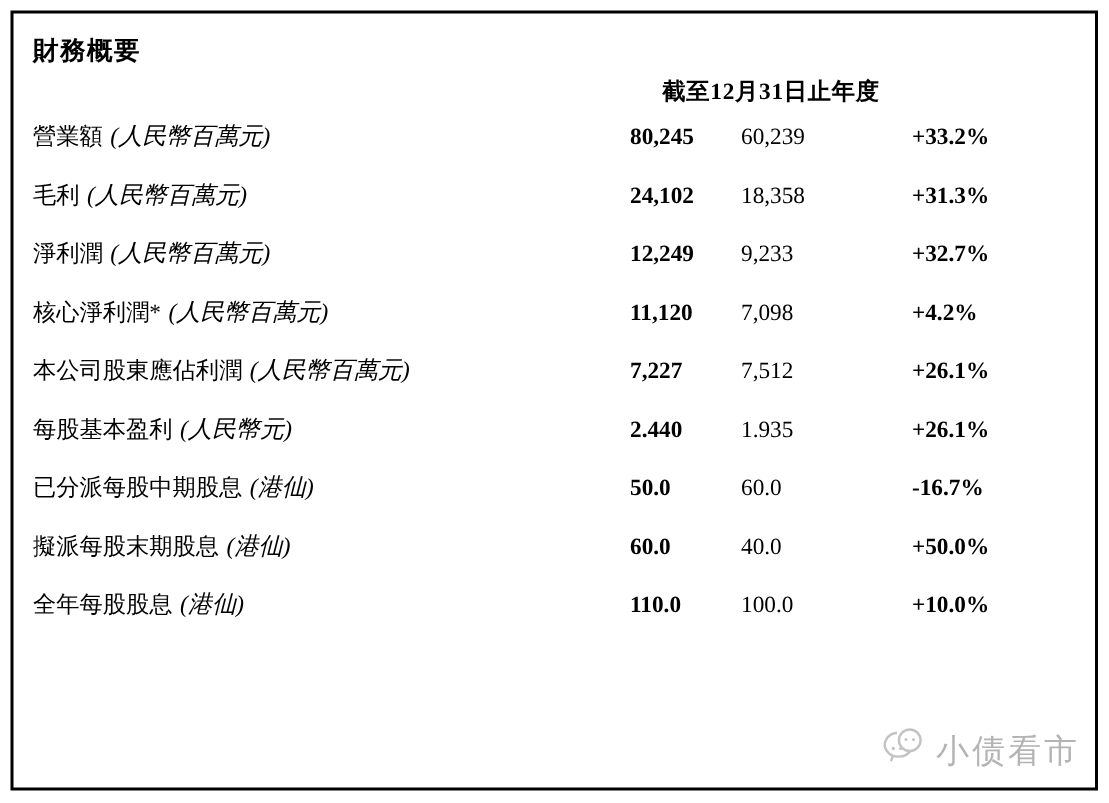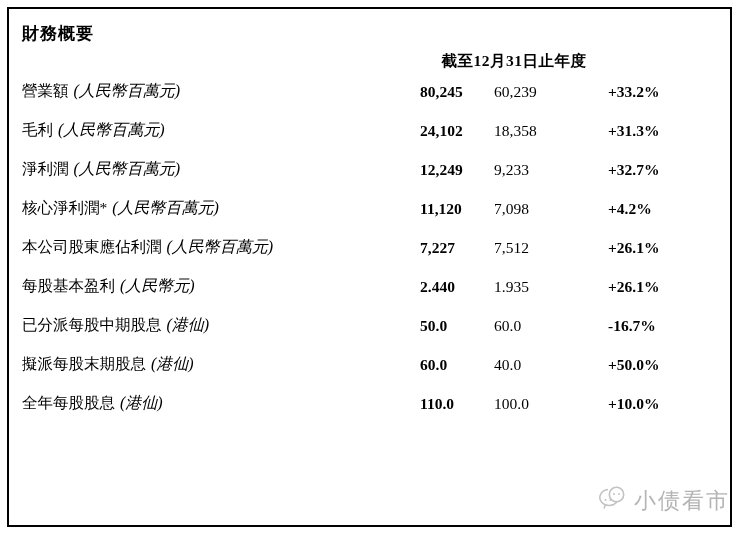--- a/index.html
+++ b/index.html
@@ -52,21 +52,21 @@
   td.label-cell { text-align: left; white-space: nowrap; padding-left: 2px; }
   td.num { white-space: nowrap; }
   .row-name { font-size: 15.5px; margin-top: 37px; }
   .row-unit { font-style: italic; font-size: 16px; margin-left: 5px; }
   .v2020 { font-weight: bold; }
   .v2019 { font-weight: normal; }
   .vchg  { font-weight: bold; }
 
   .watermark {
     position: absolute;
-    right: 0; bottom: 8px;
+    right: 10px; bottom: 8px;
     display: flex;
     align-items: center;
     color: #b4b4b4;
   }
   .watermark-text {
     font-size: 22px;
     letter-spacing: 2px;
     font-family: "Liberation Sans", "DejaVu Sans", sans-serif;
   }
   .watermark-logo { margin-right: 6px; opacity: 0.85; }

